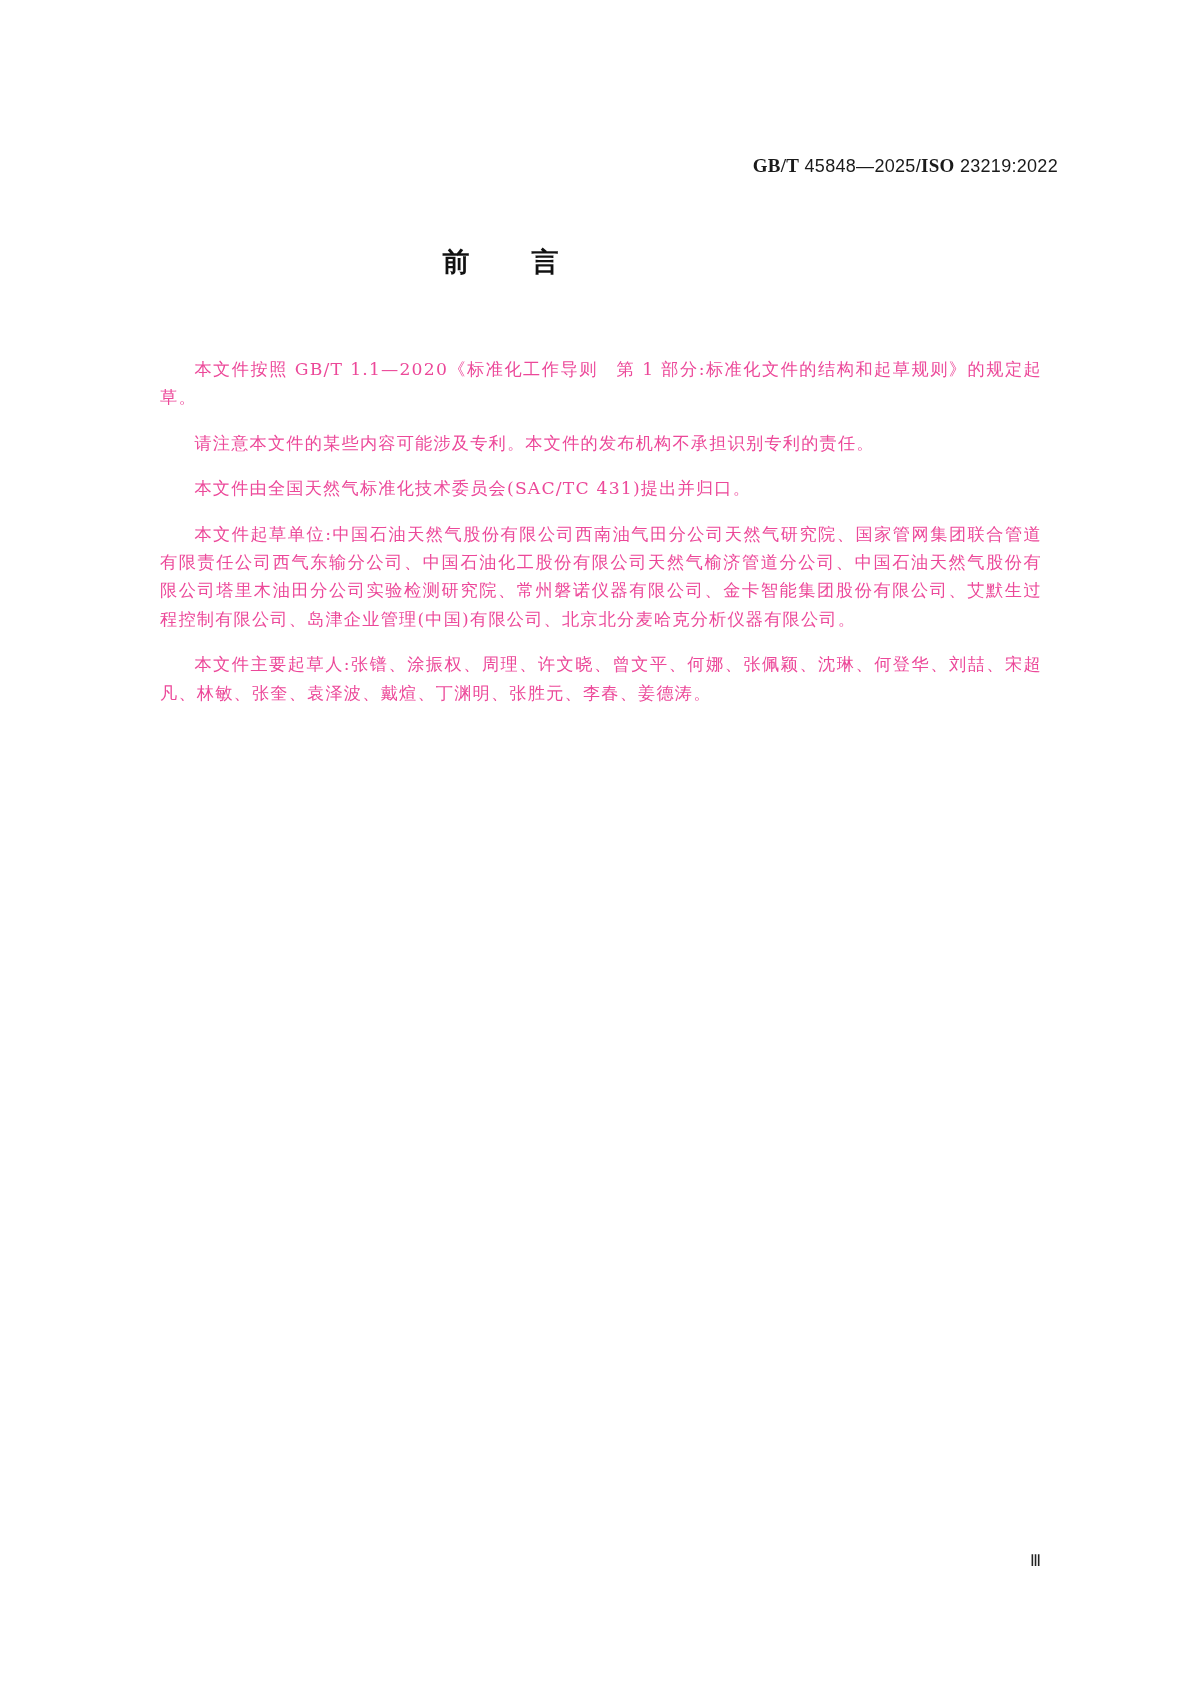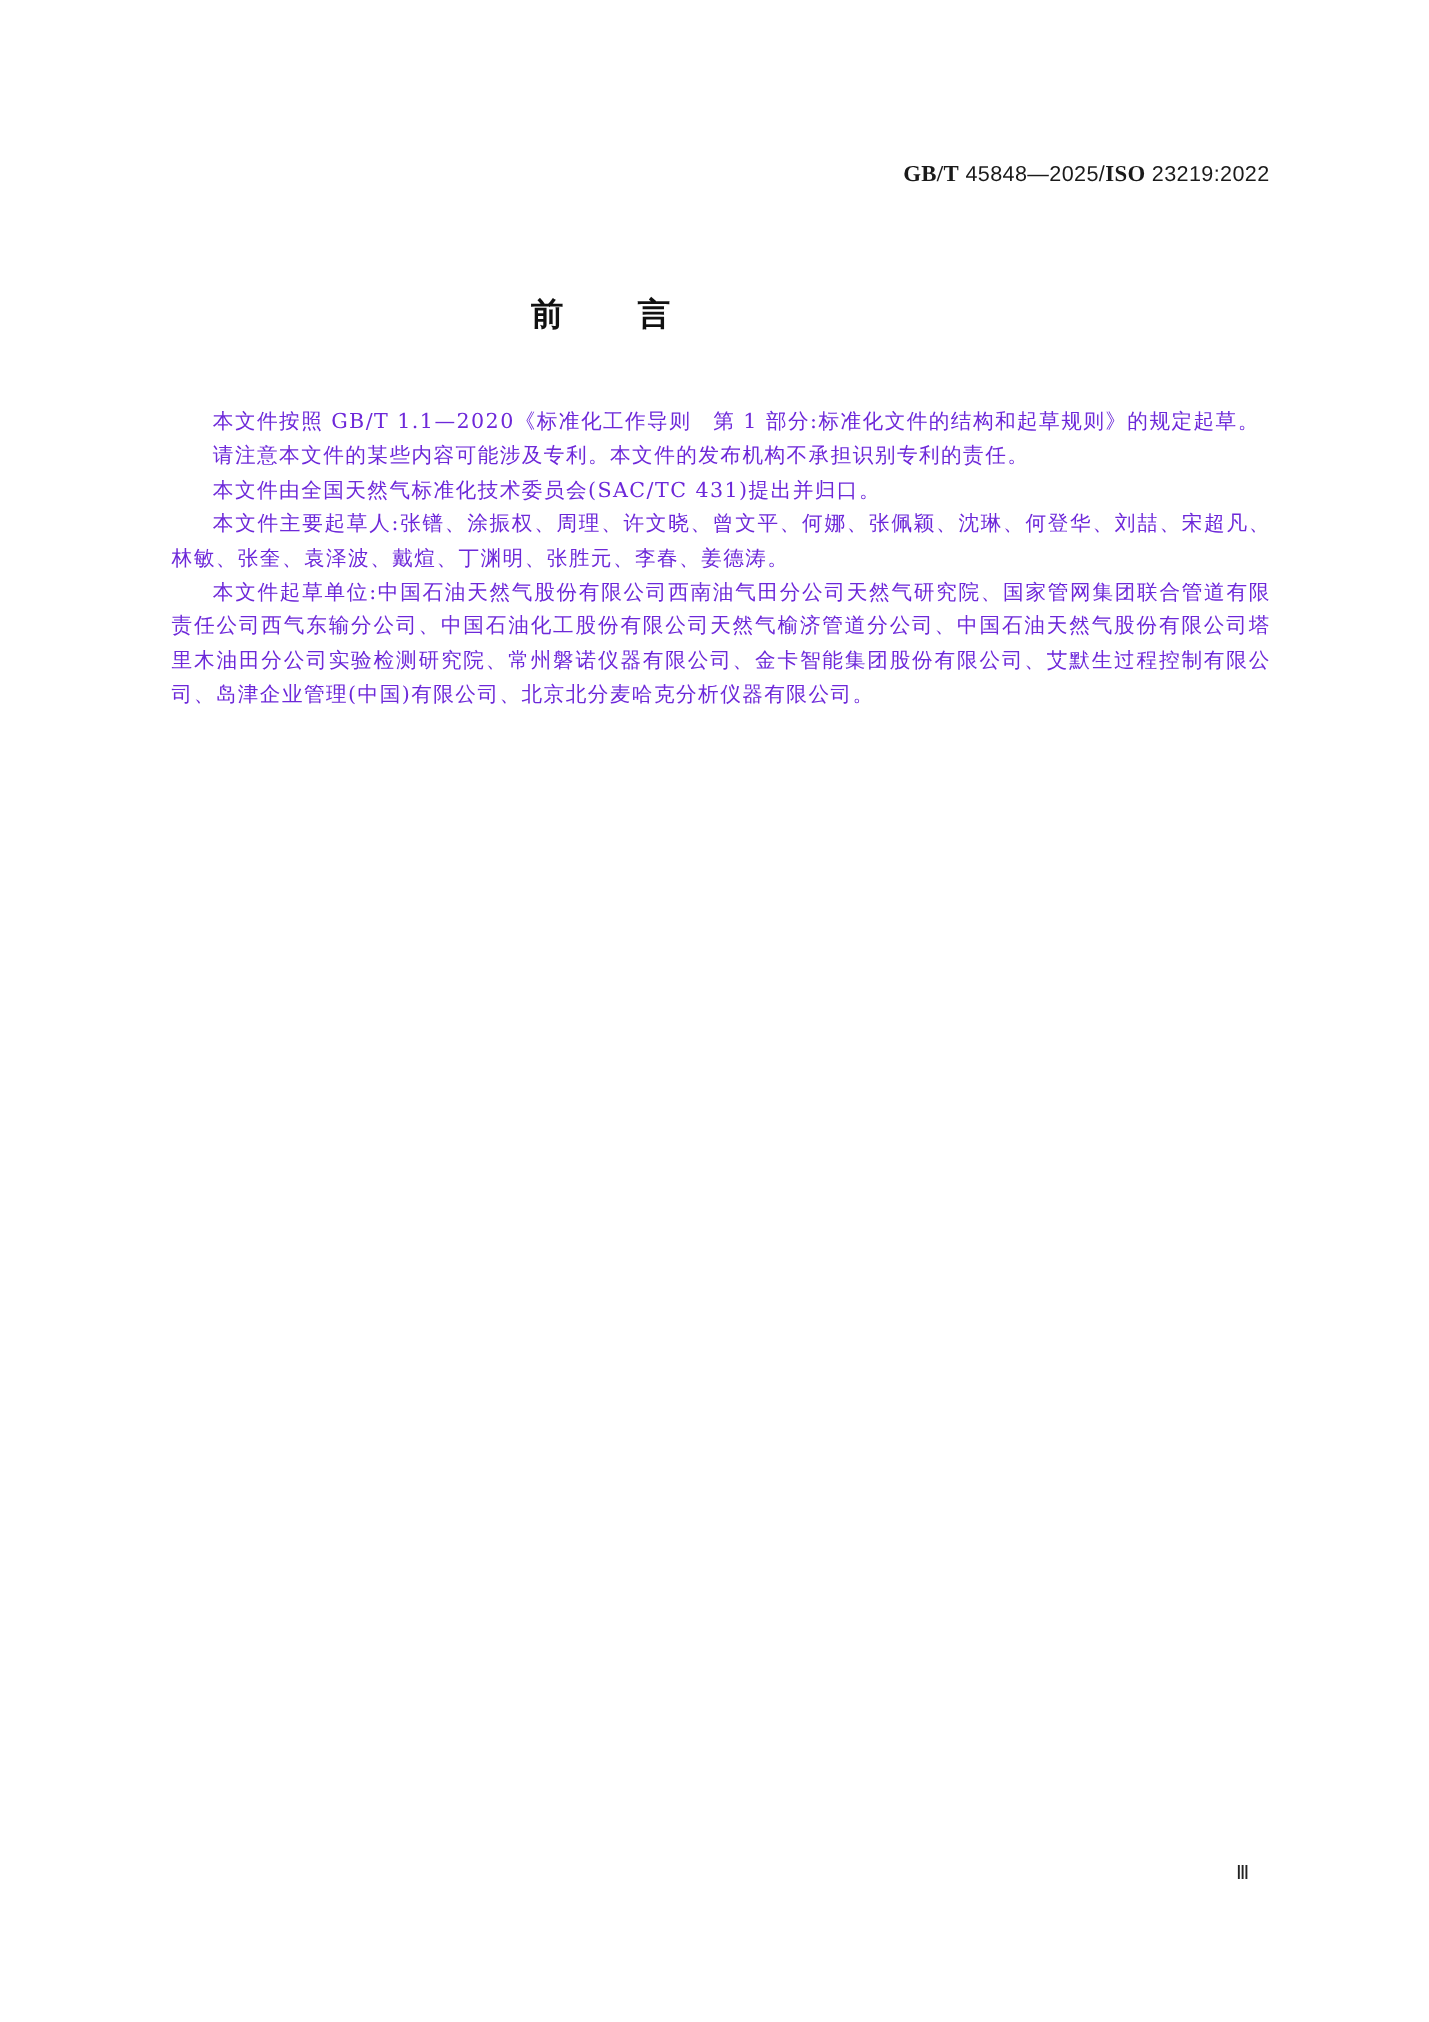--- a/index.html
+++ b/index.html
@@ -1,43 +1,43 @@
 <!DOCTYPE html>
 <html><head>
 <meta charset="utf-8">
 <style>
   html, body { margin: 0; padding: 0; background: #ffffff; }
   body { width: 1191px; height: 1685px; position: relative; overflow: hidden;
          font-family: "DejaVu Serif", "Liberation Serif", serif; color: #1a1a1a; }
-  .std-header { position: absolute; top: 135px; right: 133px; font-size: 17px;
+  .std-header { position: absolute; top: 155px; right: 133px; font-size: 17px;
                 letter-spacing: 0.3px; white-space: nowrap; }
   .std-header .bold { font-family: "Liberation Serif", serif; font-weight: bold; font-size: 19px; }
   .std-header .num { font-family: "Liberation Sans", sans-serif; font-size: 18px; }
   .title { position: absolute; top: 244px; left: 0; width: 1001px; text-align: center;
            font-family: "DejaVu Sans", sans-serif; font-weight: bold; font-size: 27px; color: #111; }
   .title span { display: inline-block; }
   .title .gap { width: 62px; }
   .body { position: absolute; top: 338px; left: 143px; width: 916px; }
-  .para { font-size: 17.2px; line-height: 28.4px; margin: 0; text-align: justify;
-          text-align-last: left; text-indent: 2em; letter-spacing: 1.2px; color: #6d28d9; }
+  .para { font-size: 17.2px; line-height: 28.4px; margin: 17px; text-align: justify;
+          text-align-last: left; text-indent: 2em; letter-spacing: 1.2px; color: #ec4899; }
   .page-num { position: absolute; top: 1551px; left: 1030px; font-size: 16px;
               font-family: "Liberation Serif", serif; color: #222; }
 </style>
 </head>
 <body>
 
 <div class="std-header">
   <span class="bold">GB/T</span><span class="num"> 45848—2025/</span><span class="bold">ISO</span><span class="num"> 23219:2022</span>
 </div>
 
 <div class="title">
   <span>前</span><span class="gap"></span><span>言</span>
 </div>
 
 <div class="body">
   <p class="para">本文件按照 GB/T 1.1—2020《标准化工作导则　第 1 部分:标准化文件的结构和起草规则》的规定起草。</p>
   <p class="para">请注意本文件的某些内容可能涉及专利。本文件的发布机构不承担识别专利的责任。</p>
   <p class="para">本文件由全国天然气标准化技术委员会(SAC/TC 431)提出并归口。</p>
+  <p class="para">本文件起草单位:中国石油天然气股份有限公司西南油气田分公司天然气研究院、国家管网集团联合管道有限责任公司西气东输分公司、中国石油化工股份有限公司天然气榆济管道分公司、中国石油天然气股份有限公司塔里木油田分公司实验检测研究院、常州磐诺仪器有限公司、金卡智能集团股份有限公司、艾默生过程控制有限公司、岛津企业管理(中国)有限公司、北京北分麦哈克分析仪器有限公司。</p>
   <p class="para">本文件主要起草人:张镨、涂振权、周理、许文晓、曾文平、何娜、张佩颖、沈琳、何登华、刘喆、宋超凡、林敏、张奎、袁泽波、戴煊、丁渊明、张胜元、李春、姜德涛。</p>
-  <p class="para">本文件起草单位:中国石油天然气股份有限公司西南油气田分公司天然气研究院、国家管网集团联合管道有限责任公司西气东输分公司、中国石油化工股份有限公司天然气榆济管道分公司、中国石油天然气股份有限公司塔里木油田分公司实验检测研究院、常州磐诺仪器有限公司、金卡智能集团股份有限公司、艾默生过程控制有限公司、岛津企业管理(中国)有限公司、北京北分麦哈克分析仪器有限公司。</p>
 </div>
 
 <div class="page-num">Ⅲ</div>
 
 </body></html>

